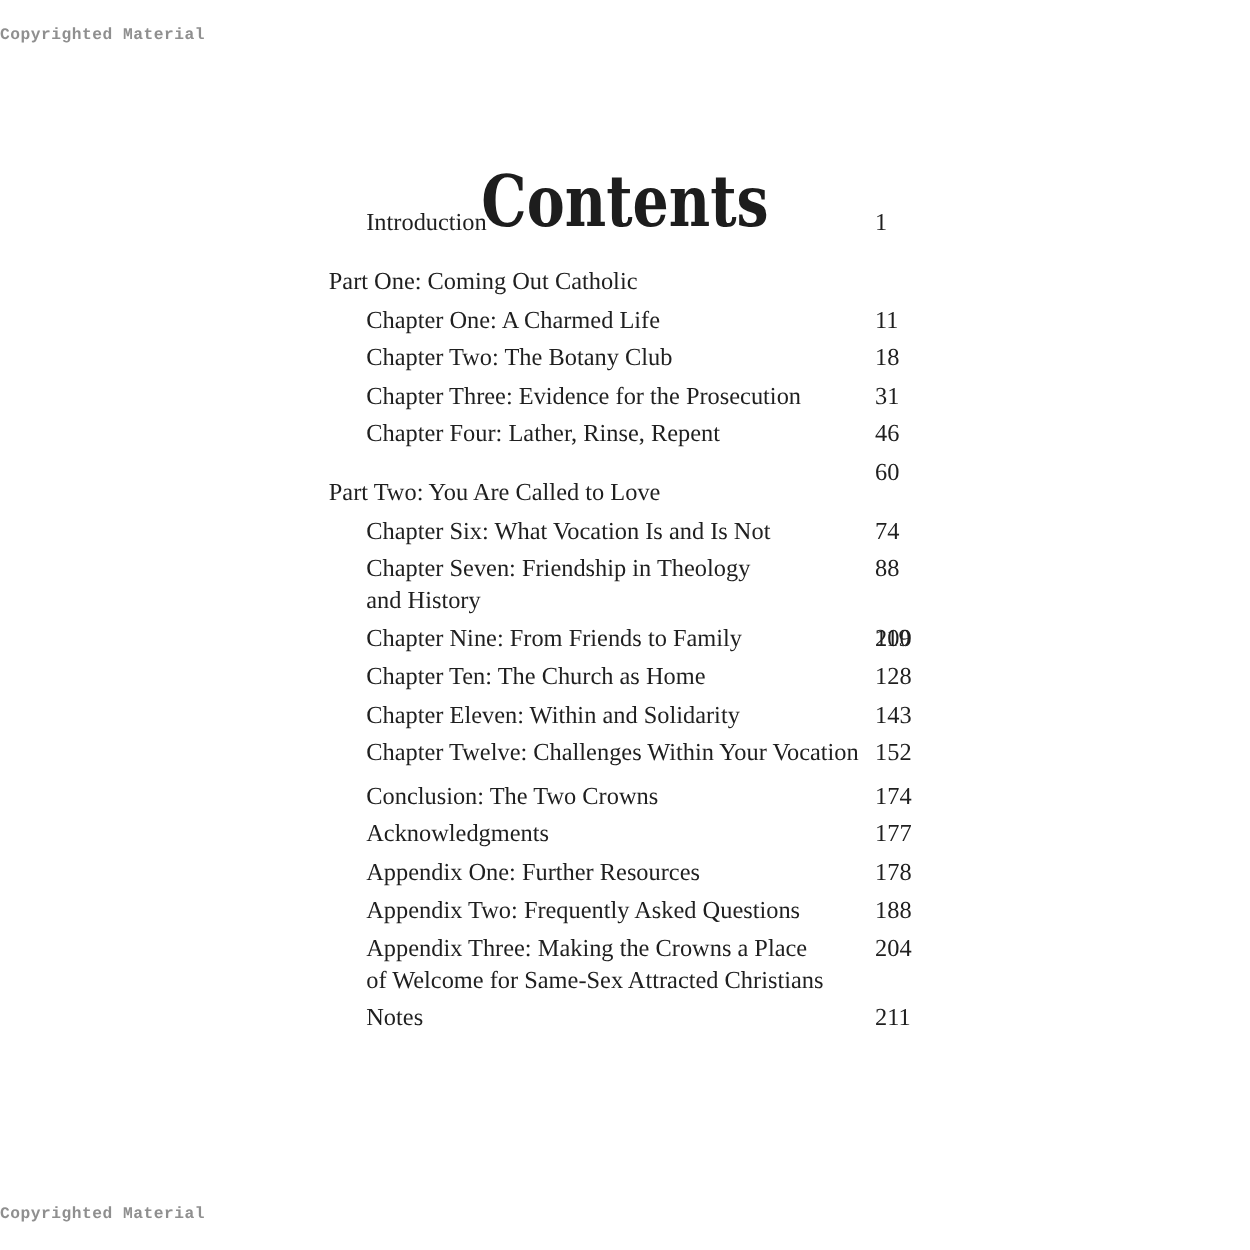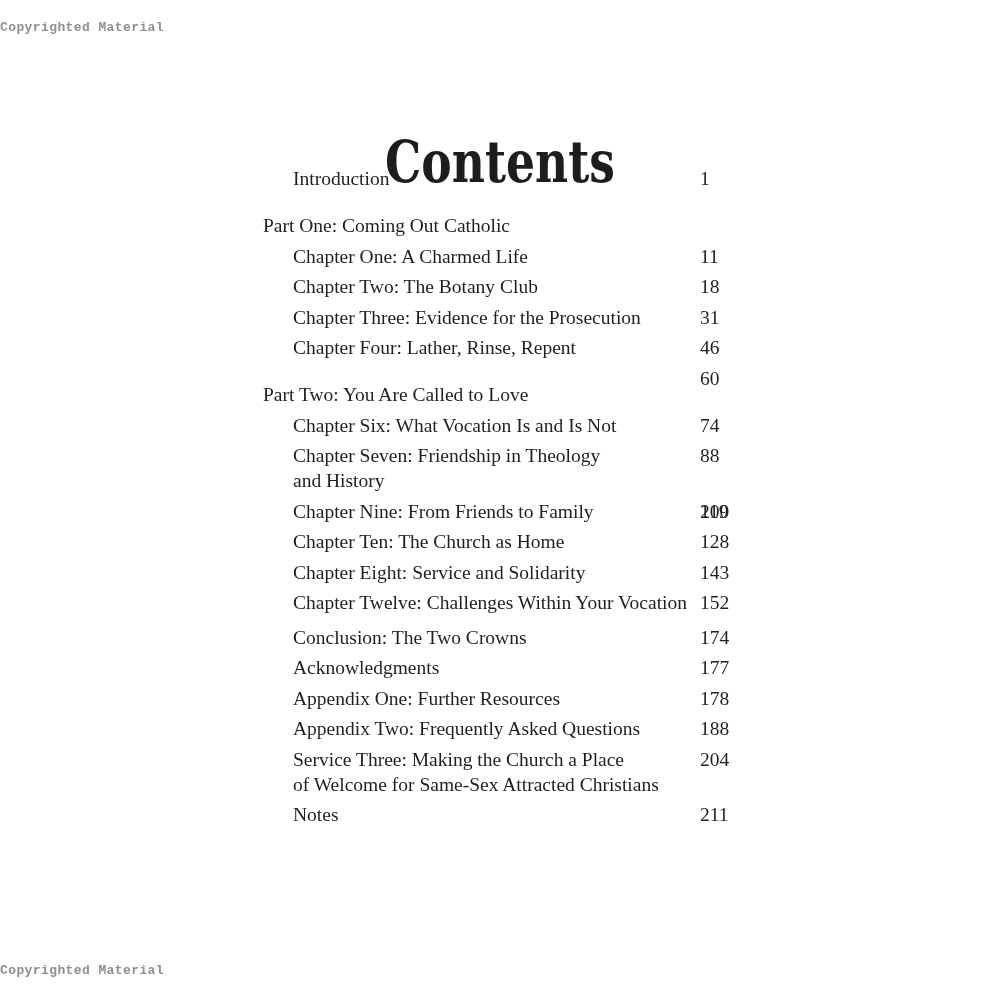--- a/index.html
+++ b/index.html
@@ -140,21 +140,21 @@
       <div class="pagecol">119</div>
     </div>
     <div class="row chapter">
       <div class="titlecol">
         <div class="line">Chapter Ten: The Church as Home</div>
       </div>
       <div class="pagecol">128</div>
     </div>
     <div class="row chapter">
       <div class="titlecol">
-        <div class="line">Chapter Eight: Service and Solidarity</div>
+        <div class="line">Chapter Eleven: Within and Solidarity</div>
       </div>
       <div class="pagecol">143</div>
     </div>
     <div class="row chapter">
       <div class="titlecol">
         <div class="line">Chapter Twelve: Challenges Within Your Vocation</div>
       </div>
       <div class="pagecol">152</div>
     </div>
     <div class="row chapter space-before">
@@ -176,21 +176,21 @@
       <div class="pagecol">178</div>
     </div>
     <div class="row chapter">
       <div class="titlecol">
         <div class="line">Appendix Two: Frequently Asked Questions</div>
       </div>
       <div class="pagecol">188</div>
     </div>
     <div class="row chapter">
       <div class="titlecol">
-        <div class="line">Service Three: Making the Church a Place</div>
+        <div class="line">Appendix Three: Making the Crowns a Place</div>
         <div class="line">of Welcome for Same-Sex Attracted Christians</div>
       </div>
       <div class="pagecol">204</div>
     </div>
     <div class="row chapter">
       <div class="titlecol">
         <div class="line">Notes</div>
       </div>
       <div class="pagecol">211</div>
     </div>

